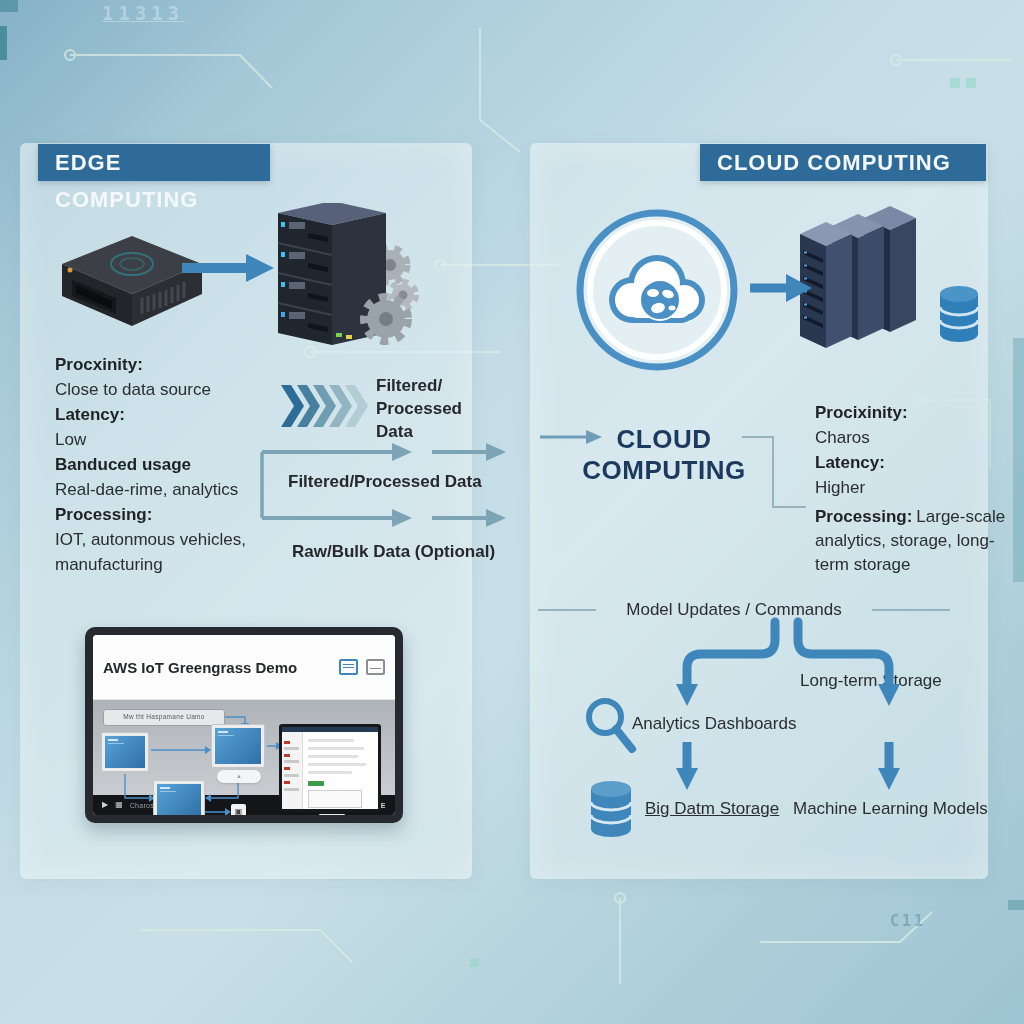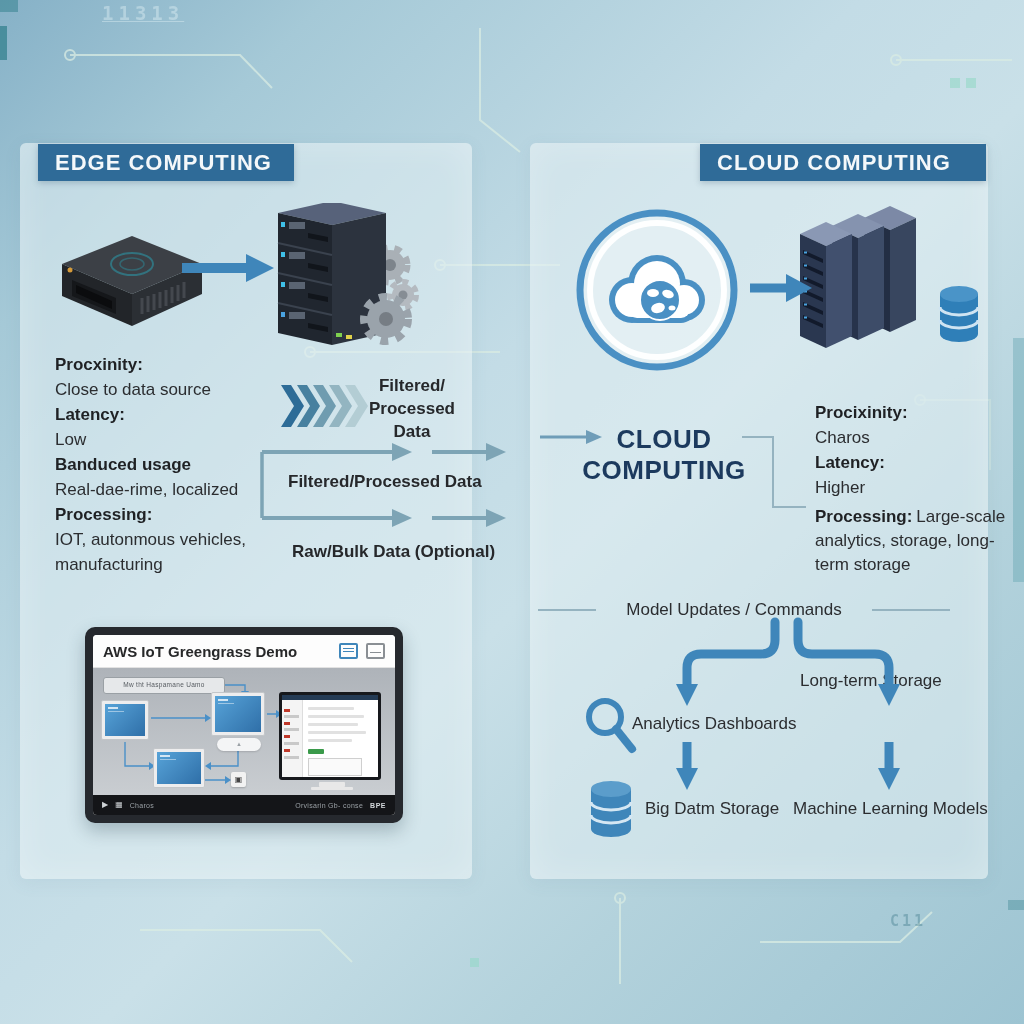--- a/index.html
+++ b/index.html
@@ -9,38 +9,38 @@
   .abs{position:absolute;}
   
   .panel{position:absolute;background:rgba(226,238,243,.55);border-radius:6px;
          box-shadow:0 0 36px rgba(255,255,255,.28) inset, 0 4px 18px rgba(80,120,140,.08);}
   #panel-edge{left:20px;top:143px;width:452px;height:736px;}
   #panel-cloud{left:530px;top:143px;width:458px;height:736px;}
   
   .banner{position:absolute;height:37px;background:#2f6b98;color:#f4f8fa;
           font-weight:700;font-size:22px;letter-spacing:1px;line-height:37px;
           padding-left:17px;box-sizing:border-box;box-shadow:0 2px 6px rgba(40,70,95,.25);}
-  #banner-edge{left:38px;top:144px;width:256px;}
+  #banner-edge{left:38px;top:144px;width:232px;}
   #banner-cloud{left:700px;top:144px;width:286px;}
   
   .specs{position:absolute;font-size:17px;color:#2b2d30;line-height:25px;}
   .spec-label{font-weight:700;color:#1f2124;}
   .prel{white-space:pre-line;}
   
   .flowlabel{position:absolute;font-size:17px;font-weight:600;color:#26282b;}
   .center-title{position:absolute;left:578px;top:424px;width:172px;text-align:center;
                 font-size:26px;line-height:31px;font-weight:800;color:#1c3a5e;
                 letter-spacing:.5px;white-space:pre-line;}
   .plain-label{position:absolute;font-size:17px;color:#2b2d30;}
   
   #monitor{left:85px;top:627px;width:318px;height:196px;background:#26292e;border-radius:10px;
            padding:8px;box-sizing:border-box;box-shadow:0 8px 18px rgba(30,55,70,.28);}
   .m-screen{width:100%;height:100%;border-radius:4px;overflow:hidden;display:flex;flex-direction:column;background:#fff;}
   .m-title{height:32px;background:#fdfdfd;border-bottom:1px solid #e2e2e2;display:flex;align-items:center;
-           padding:0 10px;font-size:15px;font-weight:700;color:#272829;}
+           padding:16px 10px;font-size:15px;font-weight:700;color:#272829;}
   .m-title .sp{flex:1;}
   .w-ic{width:15px;height:12px;border:2px solid #3f86ba;border-radius:2px;margin-left:8px;position:relative;}
   .w-ic i{position:absolute;left:2px;right:2px;top:3px;height:1px;background:#3f86ba;display:block;}
   .w-ic i+i{top:6px;}
   .w-ic.grey{border-color:#8a8f94;}
   .w-ic.grey i{background:#8a8f94;top:7px;}
   .m-content{flex:1;background:linear-gradient(180deg,#aeb3b9,#c9cdd1);position:relative;}
   .m-tag{position:absolute;left:10px;top:9px;width:120px;height:15px;background:#e6e8ea;border:1px solid #9aa0a5;
          border-radius:3px;font-size:6.5px;line-height:14px;text-align:center;color:#565b60;letter-spacing:.3px;
          overflow:hidden;white-space:nowrap;}
@@ -179,34 +179,34 @@
     <circle cx="116" cy="116" r="7" fill="#767d84"></circle>
   </g>
 </svg>
 
 <div class="specs" style="left:55px;top:352px;width:225px;">
   <div><span class="spec-label">Procxinity:</span><br>
     <span>Close to data source</span></div>
   <div><span class="spec-label">Latency:</span><br>
     <span>Low</span></div>
   <div><span class="spec-label">Banduced usage</span><br>
-    <span>Real-dae-rime, localized</span></div>
+    <span>Real-dae-rime, analytics</span></div>
   <div><span class="spec-label">Processing:</span><br>
     <span class="prel">IOT, autonmous vehicles,
 manufacturing</span></div>
 </div>
 
 <svg class="abs" style="left:281px;top:383px;" width="92" height="46" viewBox="0 0 92 46">
   <path d="M0,2 h10 l13,21 l-13,21 h-10 l13,-21 z" fill="#2d6c97"></path>
   <path d="M16,2 h10 l13,21 l-13,21 h-10 l13,-21 z" fill="#47809f"></path>
   <path d="M32,2 h10 l13,21 l-13,21 h-10 l13,-21 z" fill="#6f9cb0"></path>
   <path d="M48,2 h10 l13,21 l-13,21 h-10 l13,-21 z" fill="#93b5c1"></path>
   <path d="M64,2 h10 l13,21 l-13,21 h-10 l13,-21 z" fill="#b3cdd4"></path>
 </svg>
-<div class="flowlabel prel" style="left:356px;top:374px;width:112px;text-align:center;line-height:23px;">Filtered/
+<div class="flowlabel prel" style="left:376px;top:374px;width:112px;text-align:left;line-height:23px;">Filtered/
 Processed
 Data</div>
 
 <div class="flowlabel" style="left:288px;top:472px;">Filtered/Processed Data</div>
 <div class="flowlabel" style="left:292px;top:542px;">Raw/Bulk Data (Optional)</div>
 
 <svg class="abs" style="left:572px;top:205px;" width="170" height="170" viewBox="0 0 170 170">
   <circle cx="85" cy="85" r="77" fill="rgba(238,245,248,0.55)" stroke="#4a90c4" stroke-width="7"></circle>
   <circle cx="85" cy="85" r="67" fill="none" stroke="rgba(255,255,255,0.95)" stroke-width="6"></circle>
   <g fill="#4a90c4">
@@ -295,21 +295,21 @@
 <div class="plain-label" style="left:632px;top:714px;">Analytics Dashboards</div>
 <div class="plain-label" style="left:800px;top:671px;">Long-term Storage</div>
 
 <svg class="abs" style="left:588px;top:779px;" width="46" height="60" viewBox="0 0 46 60">
   <rect x="3" y="10" width="40" height="40" fill="#3f86ba"></rect>
   <ellipse cx="23" cy="10" rx="20" ry="8" fill="#5b9dcb"></ellipse>
   <ellipse cx="23" cy="50" rx="20" ry="8" fill="#3f86ba"></ellipse>
   <path d="M3,23 a20,8 0 0 0 40,0" fill="none" stroke="#d5e7f3" stroke-width="3"></path>
   <path d="M3,36 a20,8 0 0 0 40,0" fill="none" stroke="#d5e7f3" stroke-width="3"></path>
 </svg>
-<div class="plain-label" style="left:645px;top:799px;">Big Datm Storage</div>
+<div class="plain-label" style="left:645px;top:799px;text-decoration:underline;">Big Datm Storage</div>
 <div class="plain-label" style="left:793px;top:799px;">Machine Learning Models</div>
 
 <div class="abs" id="monitor">
   <div class="m-screen">
     <div class="m-title">
       <span>AWS IoT Greengrass Demo</span>
       <span class="sp"></span>
       <span class="w-ic">
           <i></i>
           <i></i>

